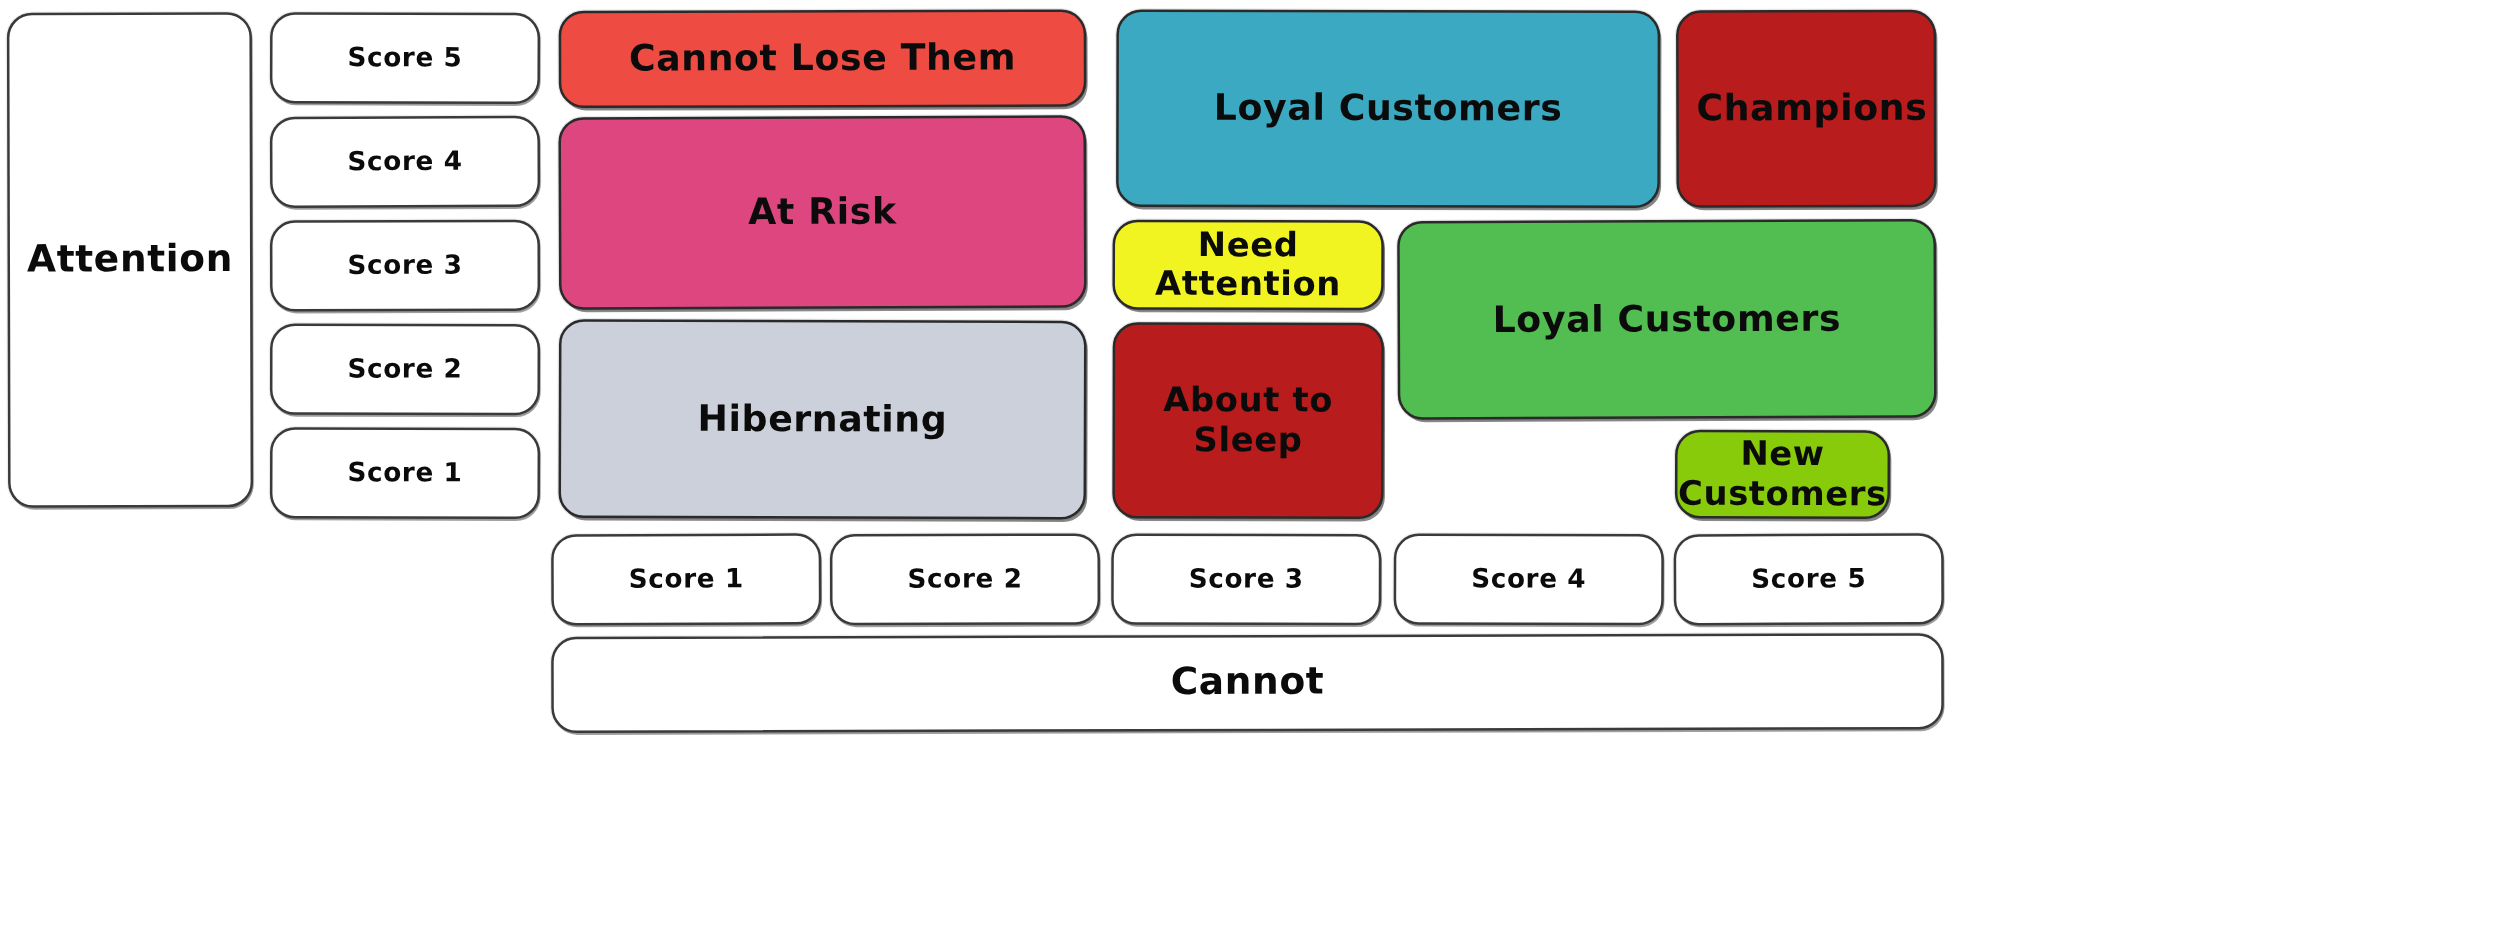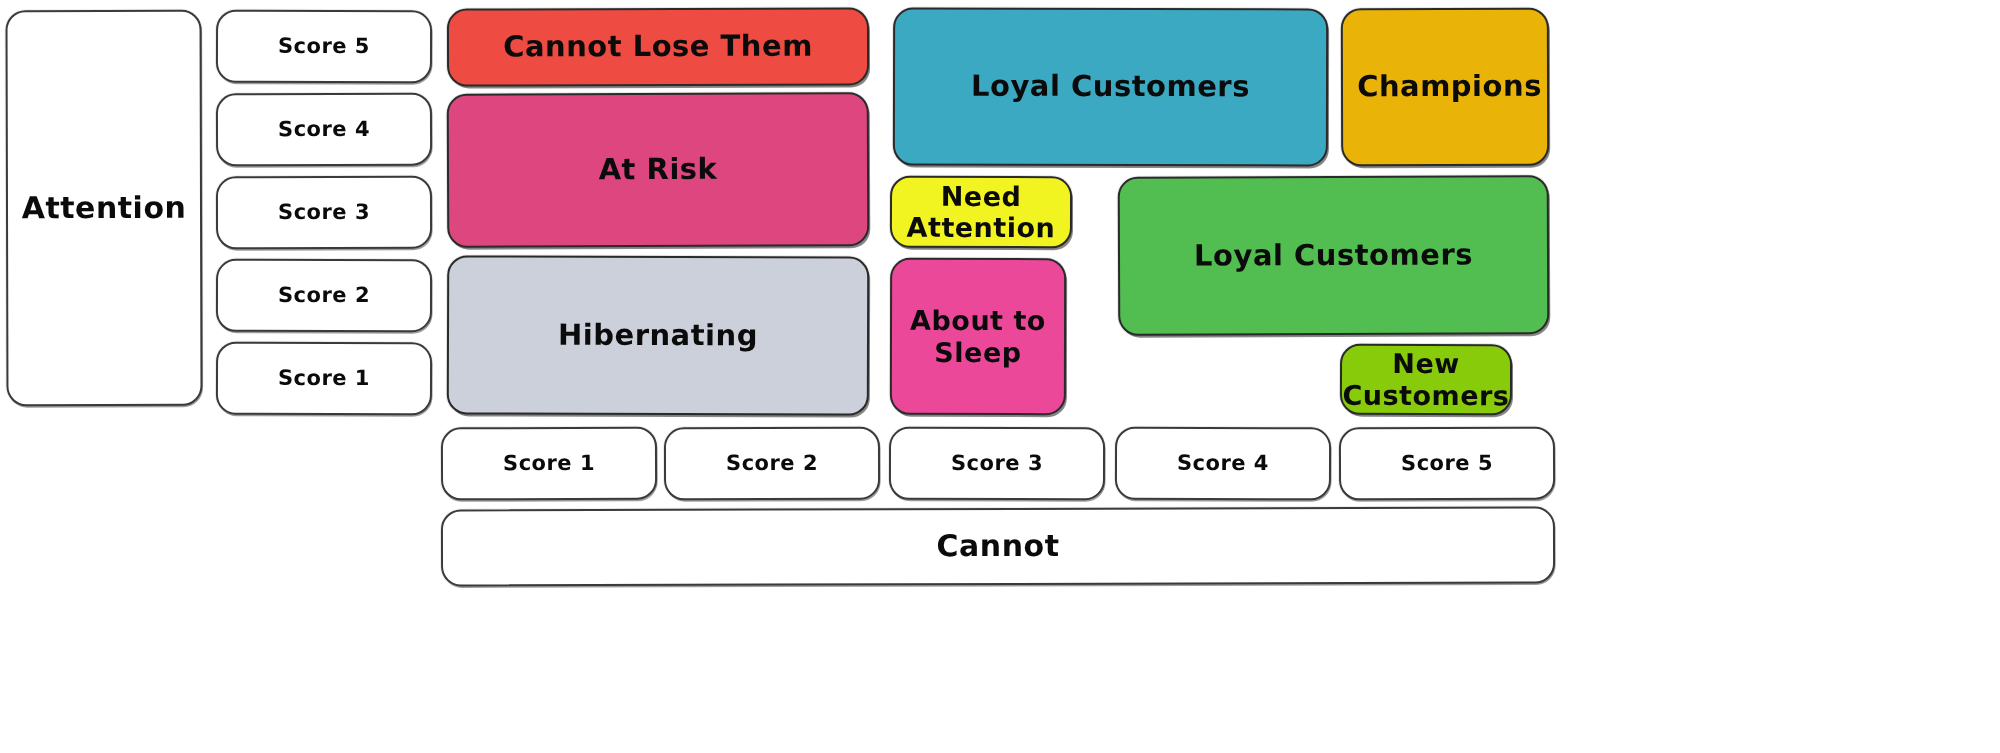--- a/index.html
+++ b/index.html
@@ -115,33 +115,33 @@
   </div>
 
   <div class="box filled seg j2" style="left:447px; top:256px; width:422px; height:159px; background:#cbd0da;">
     <span>Hibernating</span>
   </div>
 
   <div class="box filled seg j4" style="left:893px; top:8px; width:435px; height:158px; background:#3ba9c1;">
     <span>Loyal Customers</span>
   </div>
 
-  <div class="box filled seg j1" style="left:1341px; top:8px; width:208px; height:158px; background:#eab308;padding-left:19px;">
+  <div class="box filled seg j1" style="left:1341px; top:8px; width:208px; height:158px; background:#b91c1c;padding-left:19px;">
     <span>Champions</span>
   </div>
 
-  <div class="box filled seg small j2" style="left:890px; top:176px; width:182px; height:72px; background:#f2f422;">
+  <div class="box filled seg small j2" style="left:890px; top:176px; width:217px; height:72px; background:#f2f422;">
     <span>Need Attention</span>
   </div>
 
   <div class="box filled seg j3" style="left:1118px; top:176px; width:431px; height:159px; background:#52bd50;">
     <span>Loyal Customers</span>
   </div>
 
-  <div class="box filled seg small j4" style="left:890px; top:258px; width:176px; height:157px; background:#ec4899;">
+  <div class="box filled seg small j4" style="left:890px; top:258px; width:217px; height:157px; background:#b91c1c;">
     <span>About to Sleep</span>
   </div>
 
 
   <div class="box filled seg small j2" style="left:1340px; top:344px; width:172px; height:71px; background:#87cb0b;">
     <span>New Customers</span>
   </div>
 
   <div class="box plain score-label j3" style="left:441px; top:427px; width:216px; height:73px;">
     <span>Score 1</span>

